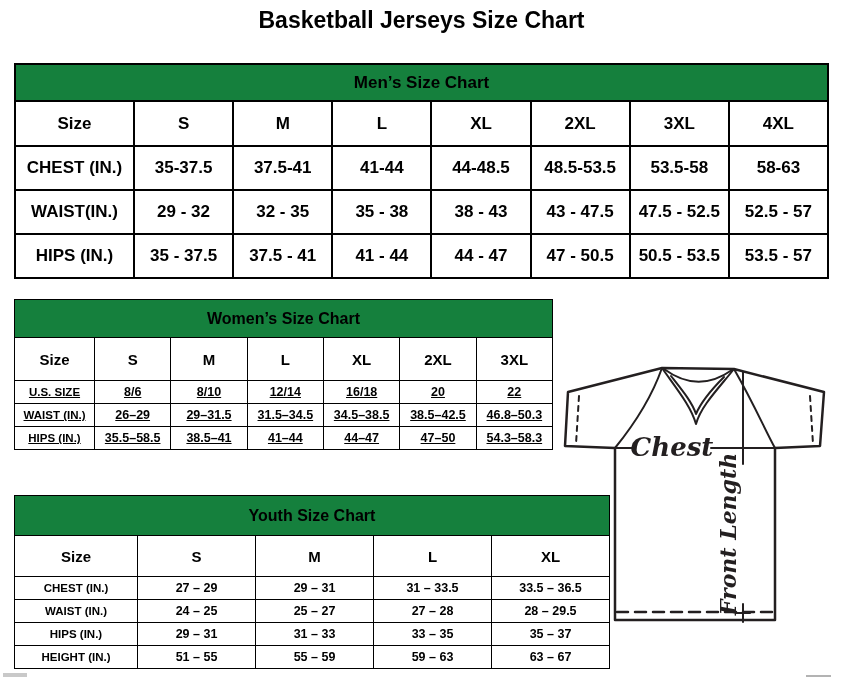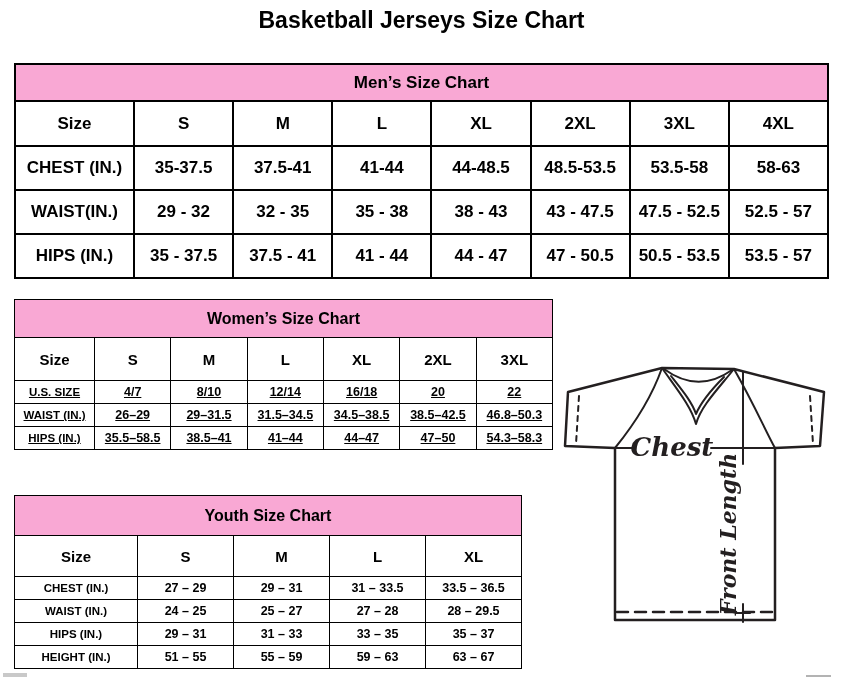--- a/index.html
+++ b/index.html
@@ -15,38 +15,38 @@
     position:absolute; top:7px; left:0; width:100%;
     text-align:center; font-size:23px; font-weight:bold; color:#000;
   }
   table.size-table {
     position:absolute; border-collapse:collapse; table-layout:fixed; background:#fff;
   }
   .size-table th, .size-table td {
     border:2px solid #000; text-align:center; vertical-align:middle;
     font-weight:bold; color:#000; padding:0; overflow:hidden; white-space:nowrap;
   }
-  .chart-title-cell { background:#f9a8d4; }
+  .chart-title-cell { background:#15803d; }
 
   
   #mens-table { left:14px; top:63px; width:815px; }
   #mens-table .chart-title-cell { height:37px; font-size:17px; }
   #mens-table th.col { height:45px; font-size:17px; }
   #mens-table td { height:44px; font-size:17px; }
 
   
   #womens-table { left:14px; top:299px; width:539px; }
   #womens-table th, #womens-table td { border-width:1.5px; }
   #womens-table .chart-title-cell { height:38px; font-size:16px; }
   #womens-table th.col { height:43px; font-size:15px; }
   #womens-table td { height:23px; font-size:12.5px;text-decoration:underline; }
   #womens-table td.rowlabel { font-size:11.5px; }
 
   
-  #youth-table { left:14px; top:495px; width:508px; }
+  #youth-table { left:14px; top:495px; width:596px; }
   #youth-table th, #youth-table td { border-width:1.5px; }
   #youth-table .chart-title-cell { height:40px; font-size:16px; }
   #youth-table th.col { height:41px; font-size:15px; }
   #youth-table td { height:23px; font-size:12.5px; }
   #youth-table td.rowlabel { font-size:11.5px; }
 
   
   #jersey { position:absolute; left:558px; top:364px; width:282px; height:280px; }
   #jersey svg { width:100%; height:100%; }
   .jersey-label {
@@ -139,21 +139,21 @@
     <th class="col">Size</th>
     <th class="col">S</th>
     <th class="col">M</th>
     <th class="col">L</th>
     <th class="col">XL</th>
     <th class="col">2XL</th>
     <th class="col">3XL</th>
   </tr>
   <tr>
     <td class="rowlabel">U.S. SIZE</td>
-    <td>4/7</td>
+    <td>8/6</td>
     <td>8/10</td>
     <td>12/14</td>
     <td>16/18</td>
     <td>20</td>
     <td>22</td>
   </tr>
   <tr>
     <td class="rowlabel">WAIST (IN.)</td>
     <td>26–29</td>
     <td>29–31.5</td>

